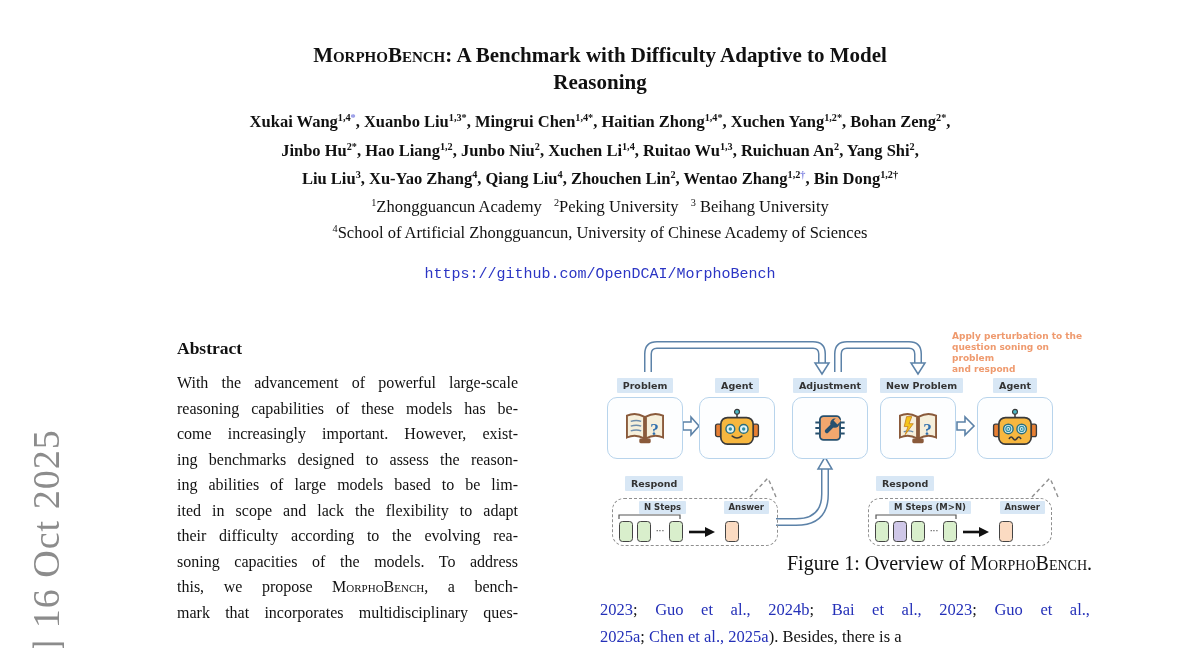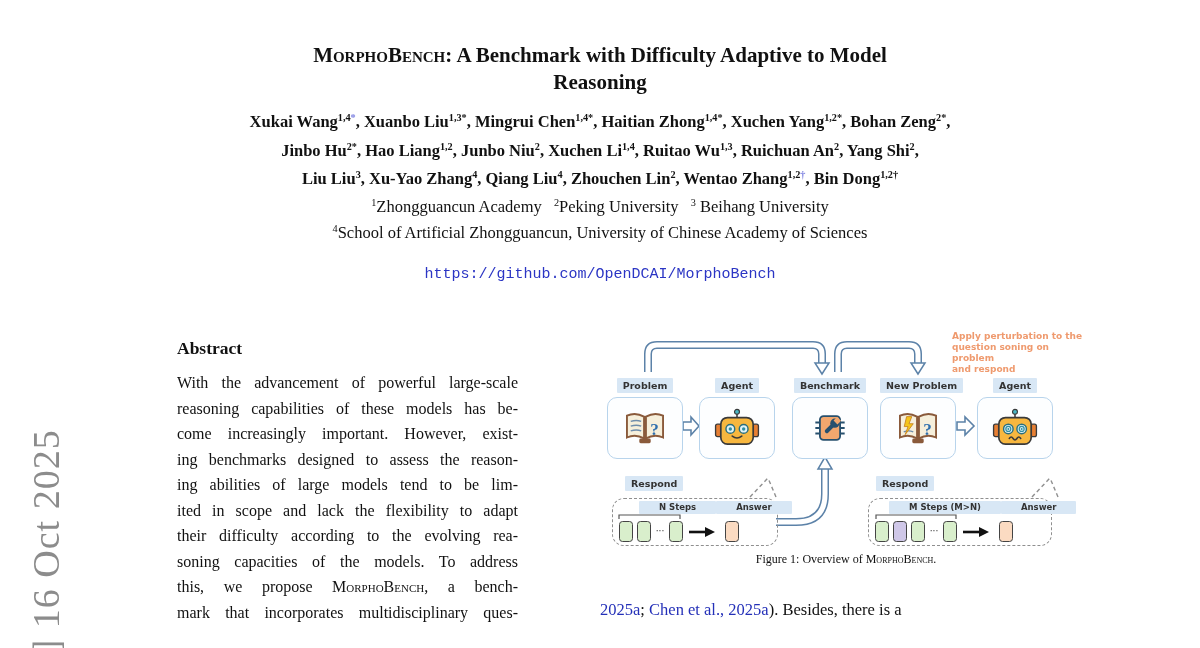--- a/index.html
+++ b/index.html
@@ -42,28 +42,28 @@
   .fig-note{position:absolute;left:352px;top:1px;font-size:9px;font-weight:600;line-height:11px;
             color:#ef9a6e;z-index:2;text-align:left}
   .respond{position:absolute;top:146px;z-index:2}
   .r1{left:25px}.r2{left:276px}
   .fig-group{position:absolute;top:168px;height:48px;border:1.6px dashed #8f8f8f;border-radius:12px;
              box-sizing:border-box;padding-top:2px;z-index:2}
   .g1{left:12px;width:166px}.g2{left:268px;width:184px}
   .g-chips{display:flex;height:15px;align-items:flex-start}
   .g1 .g-chips{padding:0 8px 0 26px}
   .g2 .g-chips{padding:0 6px 0 20px}
-  .g-chips .fig-chip{font-size:8.5px;padding:1px 20px}
+  .g-chips .fig-chip{font-size:8.5px;padding:1px 5px}
   .g-spacer{flex:1}
   .steps-row{display:flex;align-items:center;margin:5px 0 0 6px;gap:4px}
   .sq{width:14px;height:21px;border:1.4px solid #444;border-radius:3.5px;box-sizing:border-box;display:inline-block}
   .green{background:#d9efcc}.purple{background:#cfc7e8}.peach{background:#fbdbc2;margin-left:6px}
   .dots{font-size:9px;color:#333;width:10px;text-align:center;line-height:21px}
   .barrow{margin-left:2px}
-  .caption{position:absolute;left:0;top:222px;width:492px;text-align:center;font-size:12px}
+  .caption{position:absolute;left:0;top:222px;width:492px;text-align:right;font-size:20px}
   .body-text{position:absolute;left:0;top:266px;width:490px;font-size:16.5px;line-height:27px}
   .jl{text-align:justify;text-align-last:justify}
   .cite{color:#2430b8;cursor:pointer}
 </style>
 </head>
 <body>
 
 <div class="page">
 
   <div class="stamp">I] 16 Oct 2025</div>
@@ -91,21 +91,21 @@
     </div>
   </header>
 
   <section class="abstract">
     <h2 class="abs-head">Abstract</h2>
     <div>
         <div class="abs-line">With the advancement of powerful large-scale</div>
         <div class="abs-line">reasoning capabilities of these models has be-</div>
         <div class="abs-line">come increasingly important. However, exist-</div>
         <div class="abs-line">ing benchmarks designed to assess the reason-</div>
-        <div class="abs-line">ing abilities of large models tend to be lim-</div>
+        <div class="abs-line">ing abilities of large models based to be lim-</div>
         <div class="abs-line">ited in scope and lack the flexibility to adapt</div>
         <div class="abs-line">their difficulty according to the evolving rea-</div>
         <div class="abs-line">soning capacities of the models. To address</div>
         <div class="abs-line">this, we propose <span class="sc">MorphoBench</span>, a bench-</div>
         <div class="abs-line">mark that incorporates multidisciplinary ques-</div>
       </div>
   </section>
 
   <section class="right-col">
     <div class="figure">
@@ -171,21 +171,21 @@
             <circle cx="17" cy="22" r="4.6" fill="#dff2f6" stroke="#2a6f7e" stroke-width="1.5"></circle>
             <circle cx="31" cy="22" r="4.6" fill="#dff2f6" stroke="#2a6f7e" stroke-width="1.5"></circle>
             <circle cx="17" cy="22" r="1.8" fill="#2f8fa3"></circle>
               <circle cx="31" cy="22" r="1.8" fill="#2f8fa3"></circle>
             <path d="M19 29.5 Q24 33.5 29 29.5" stroke="#3a3a3a" stroke-width="1.7" fill="none" stroke-linecap="round"></path>
           </svg>
         </div>
       </div>
 
       <div class="fig-node n3">
-        <div class="fig-chip">Benchmark</div>
+        <div class="fig-chip">Adjustment</div>
         <div class="fig-card">
           <svg width="44" height="38" viewBox="0 0 48 40">
             <path d="M8 14 L13 14 M8 20 L13 20 M8 26 L13 26 M35 14 L40 14 M35 20 L40 20 M35 26 L40 26" stroke="#27506e" stroke-width="2"></path>
             <rect x="13" y="7" width="22" height="26" rx="4" fill="#f2a76e" stroke="#27506e" stroke-width="2"></rect>
             <g transform="rotate(45 24 20)">
               <circle cx="24" cy="12.5" r="5" fill="#27506e"></circle>
               <rect x="21.8" y="12" width="4.4" height="15" rx="2" fill="#27506e"></rect>
               <rect x="21" y="6" width="6" height="5.5" fill="#f2a76e"></rect>
             </g>
           </svg>
@@ -268,17 +268,18 @@
           </div>
       </div>
 
     </div>
 
     <div class="caption">
       <span>Figure 1: Overview of </span><span class="sc">MorphoBench</span><span>.</span>
     </div>
 
     <div class="body-text">
+      <div class="jl"><span class="cite">2023</span><span>; </span><span class="cite">Guo et al., 2024b</span><span>; </span><span class="cite">Bai et al., 2023</span><span>; </span><span class="cite">Guo et al.,</span></div>
       <div><span class="cite">2025a</span><span>; </span><span class="cite">Chen et al., 2025a</span><span>). Besides, there is a</span></div>
     </div>
   </section>
 
 </div>
 
 </body></html>

